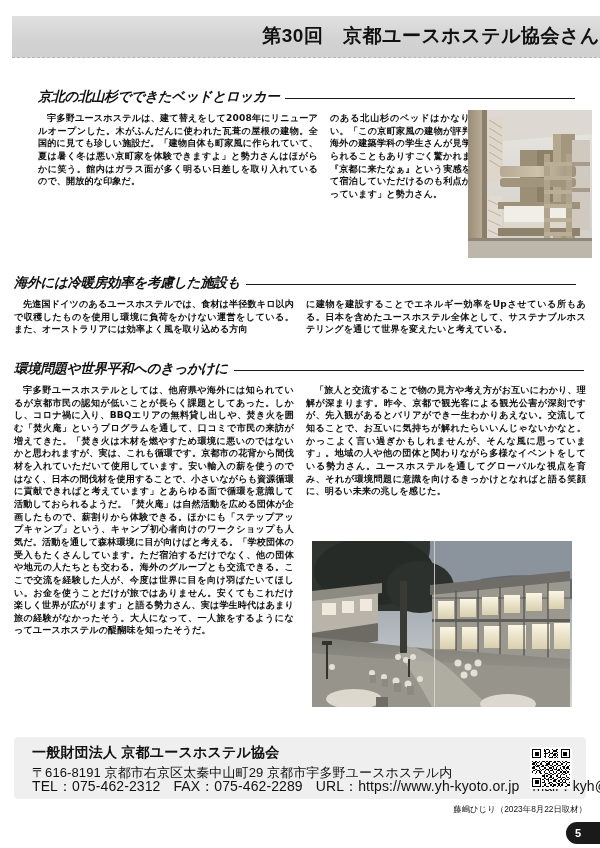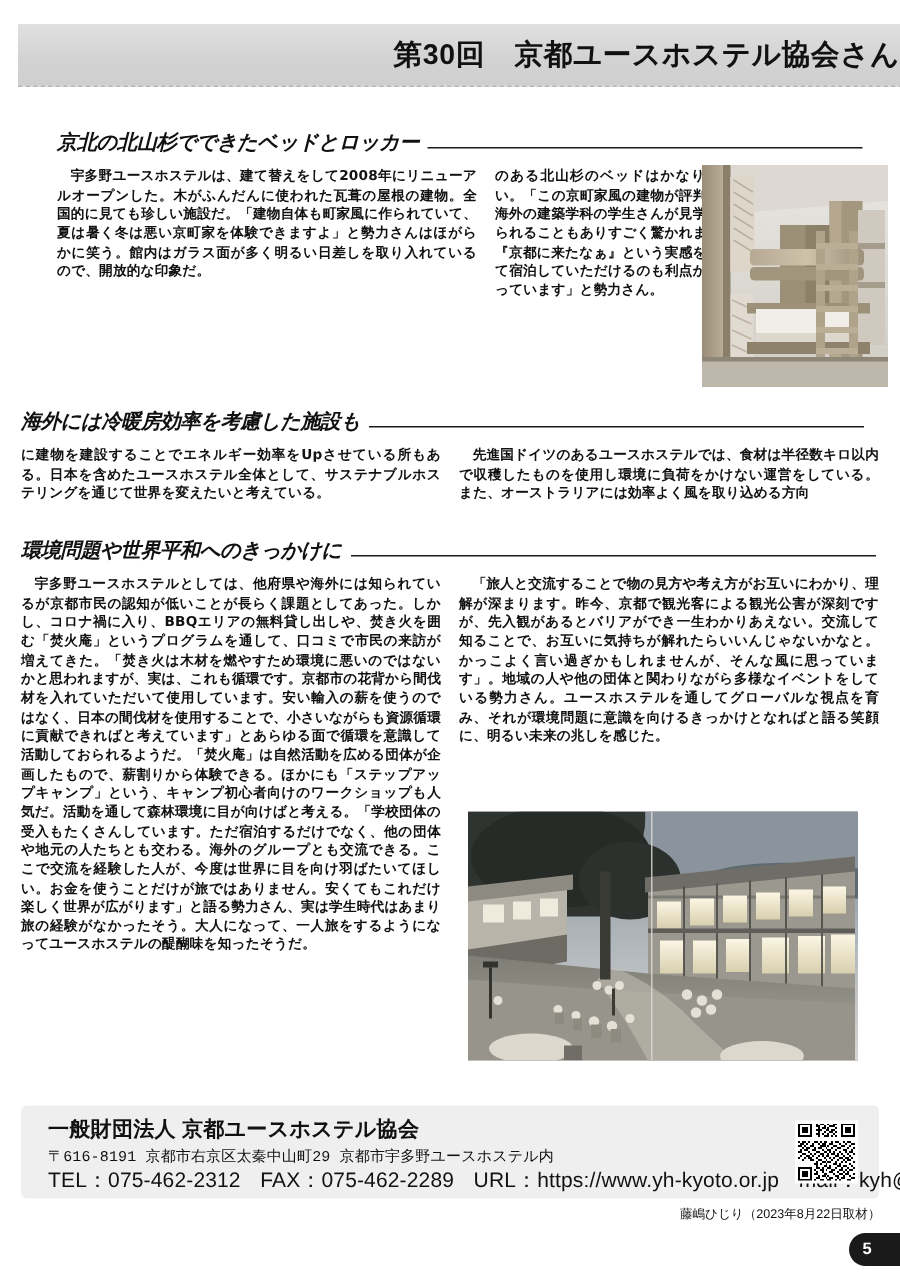--- a/index.html
+++ b/index.html
@@ -129,24 +129,23 @@
     top: 7px;
     font-size: 14px;
     font-weight: 700;
     letter-spacing: 0.2px;
     white-space: nowrap;
   }
   .footer-addr {
     position: absolute;
     left: 18px;
     top: 27px;
-    font-size: 10px;
+    font-size: 13px;
     letter-spacing: 0.1px;
     white-space: nowrap;
-    font-family: Liberation Mono, monospace;
   }
   .footer-contact {
     position: absolute;
     left: 18px;
     top: 41px;
     font-size: 14px;
     letter-spacing: 0.1px;
     white-space: nowrap;
   }
   .footer-contact span { margin-right: 9px; }
@@ -277,24 +276,24 @@
     <rect x="0" y="128" width="124" height="3" fill="#8e8677"></rect>
   </svg>
 </div>
 
 <div class="section" id="sec2" style="top:272px;">
   <div class="sec-head">
     <span class="sec-title">海外には冷暖房効率を考慮した施設も</span><span class="rule" style="width:330px;"></span>
   </div>
   <div class="cols">
     <div class="col">
-      <p class="body noindent">に建物を建設することでエネルギー効率をUpさせている所もある。日本を含めたユースホステル全体として、サステナブルホステリングを通じて世界を変えたいと考えている。</p>
+      <p class="body">先進国ドイツのあるユースホステルでは、食材は半径数キロ以内で収穫したものを使用し環境に負荷をかけない運営をしている。また、オーストラリアには効率よく風を取り込める方向</p>
     </div>
     <div class="col">
-      <p class="body">先進国ドイツのあるユースホステルでは、食材は半径数キロ以内で収穫したものを使用し環境に負荷をかけない運営をしている。また、オーストラリアには効率よく風を取り込める方向</p>
+      <p class="body noindent">に建物を建設することでエネルギー効率をUpさせている所もある。日本を含めたユースホステル全体として、サステナブルホステリングを通じて世界を変えたいと考えている。</p>
     </div>
   </div>
 </div>
 
 <div class="section" id="sec3" style="top:358px;">
   <div class="sec-head">
     <span class="sec-title">環境問題や世界平和へのきっかけに</span><span class="rule" style="width:350px;"></span>
   </div>
   <div class="cols">
     <div class="col">

